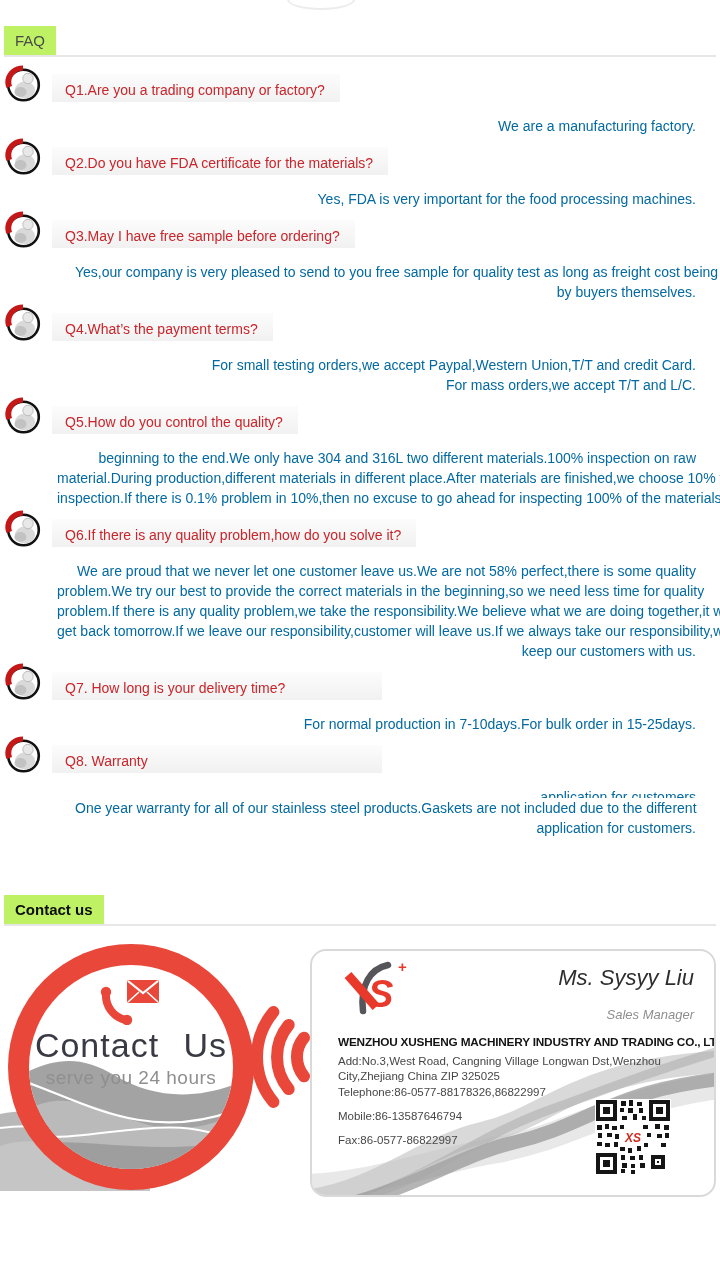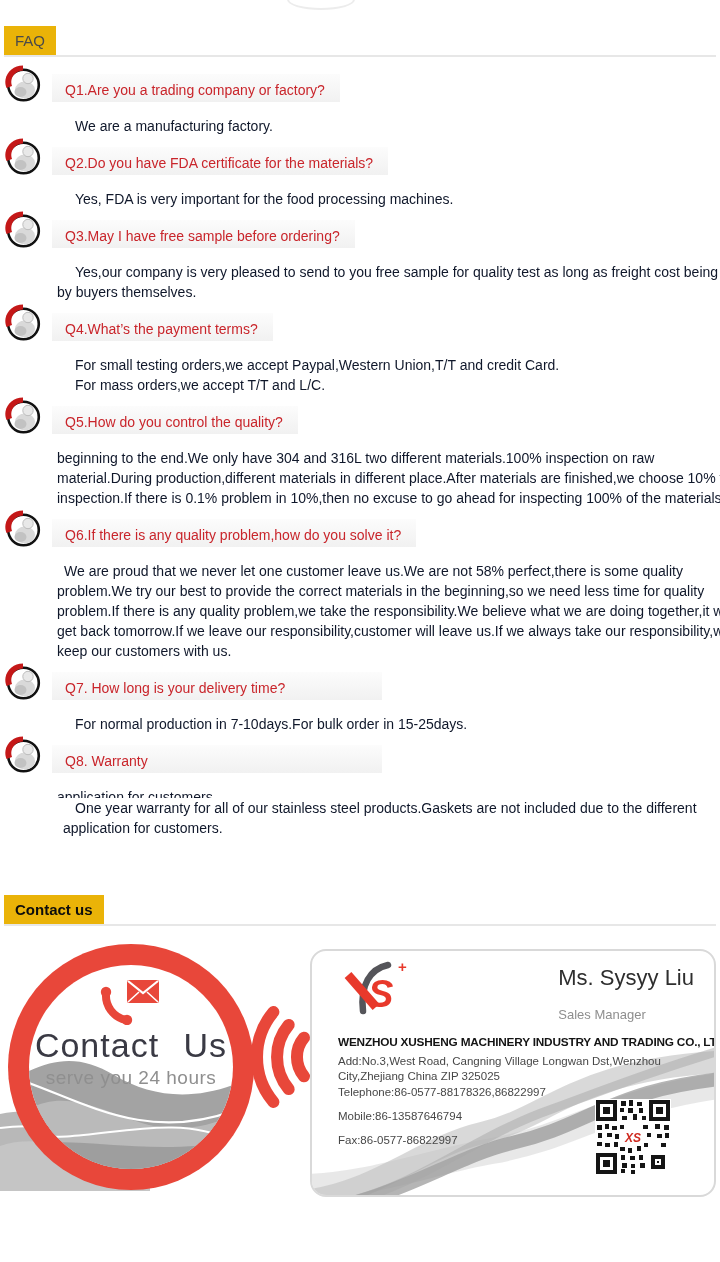--- a/index.html
+++ b/index.html
@@ -3,30 +3,30 @@
 <meta charset="utf-8">
 <style>
   html,body{margin:0;padding:0;background:#fff;}
   .page{position:relative;width:720px;height:1262px;overflow:hidden;background:#fff;
         font-family:"Liberation Sans",sans-serif;color:#1d1d1d;}
   .top-arc{position:absolute;left:287px;top:-11px;width:64px;height:17px;
            border:2px solid #ececec;border-radius:50%;}
   .tab-row{margin:0 4px;border-bottom:2px solid #e7e7e7;}
   .tab-row.first{padding-top:26px;}
   .tab-row.second{margin-top:57px;}
-  .tab{display:inline-block;background:#eab308;color:#4a4a4a;font-size:15px;
+  .tab{display:inline-block;background:#bef264;color:#4a4a4a;font-size:15px;
        padding:6px 11px;vertical-align:bottom;}
   .tab.bold{font-weight:bold;color:#0d0d0d;}
   .faq-list{margin-top:17px;}
   .faq-item{position:relative;margin-bottom:11px;}
   .faq-icon{position:absolute;left:4px;top:-9px;width:38px;height:38px;}
   .faq-q{display:inline-block;margin-left:52px;background:linear-gradient(180deg,#fcfcfc,#f1f1f1);
          color:#c9252b;font-size:14px;padding:8px 15px 4px 13px;}
   .faq-q.wide{min-width:302px;}
-  .faq-a{margin:14px 24px 0 57px;font-size:14px;line-height:20px;color:#0f172a;}
+  .faq-a{margin:14px 24px 0 57px;font-size:14px;line-height:20px;color:#0369a1;text-align:right;}
   .faq-a.shift{padding-left:18px;}
   .a-line{white-space:nowrap;}
   .a-line.indent{text-indent:18px;}
   .a-line.indent-sm{text-indent:7px;}
   .a-line.clip{height:11px;overflow:hidden;}
   .a-line.shifted{margin-left:6px;}
   .contact-area{position:relative;height:294px;}
   .left-waves{position:absolute;left:0;top:150px;z-index:0;}
   .badge{position:absolute;left:8px;top:18px;width:246px;height:246px;border-radius:50%;
          background:#e8473a;z-index:1;}
@@ -35,21 +35,21 @@
   .badge-waves{position:absolute;left:0;bottom:0;}
   .badge-content{position:absolute;left:0;top:12px;width:100%;text-align:center;}
   .pm-icon{display:block;margin:0 auto;}
   .badge-title{font-size:34px;color:#3a3a44;word-spacing:14px;letter-spacing:1px;margin-top:1px;}
   .badge-sub{font-size:19px;color:#8f8f8f;letter-spacing:.5px;margin-top:2px;}
   .signal-arcs{position:absolute;left:252px;top:73px;z-index:2;}
   .card{position:absolute;left:310px;top:23px;width:406px;height:248px;background:#fff;
         border:2px solid #d9d9d9;border-radius:16px;box-sizing:border-box;overflow:hidden;z-index:1;}
   .card-waves{position:absolute;left:0;top:0;z-index:0;}
   .xs-logo{position:absolute;left:24px;top:8px;z-index:1;}
-  .person{position:absolute;right:20px;top:14px;text-align:left;z-index:1;}
+  .person{position:absolute;right:20px;top:14px;text-align:right;z-index:1;font-style:italic;}
   .person-name{font-size:22px;color:#2e2e2e;}
   .person-role{font-size:13px;color:#8e8e8e;margin-top:16px;}
   .company{position:absolute;left:26px;top:84px;font-size:11.8px;font-weight:bold;color:#141414;
            letter-spacing:-.2px;white-space:nowrap;z-index:1;}
   .addr{position:absolute;left:26px;top:103px;font-size:11.5px;color:#474747;line-height:15px;z-index:1;}
   .cline{position:absolute;left:26px;font-size:11.5px;color:#474747;white-space:nowrap;z-index:1;}
   .tel{top:135px;} .mob{top:159px;} .fax{top:183px;}
   .qr{position:absolute;left:283px;top:148px;z-index:2;}
 </style>
 </head>

